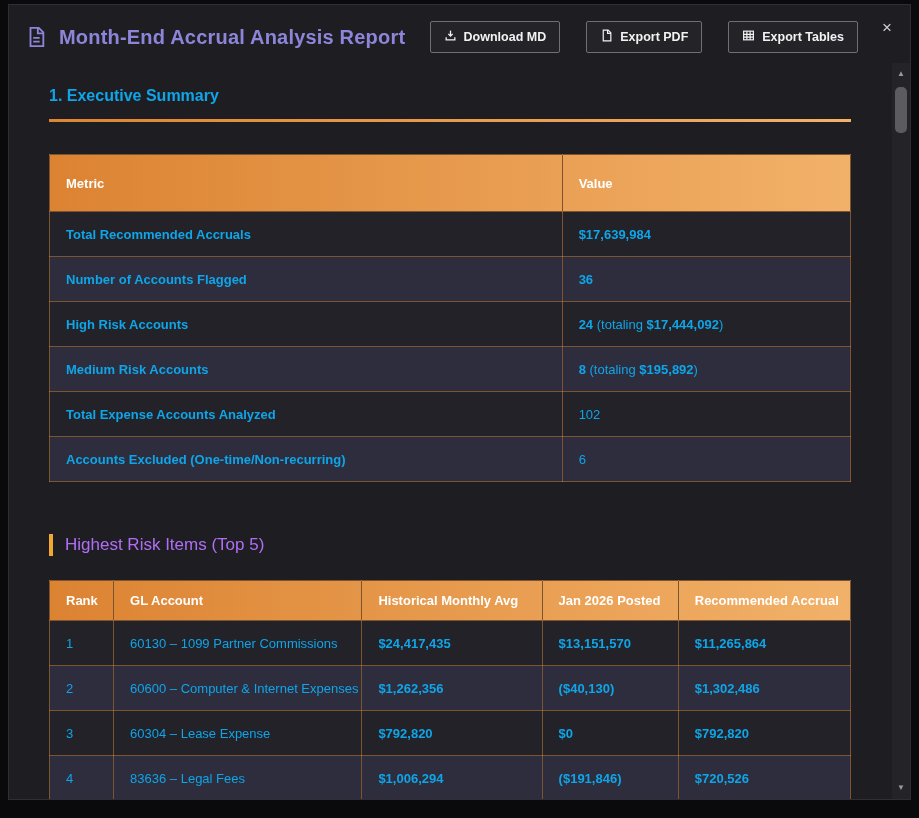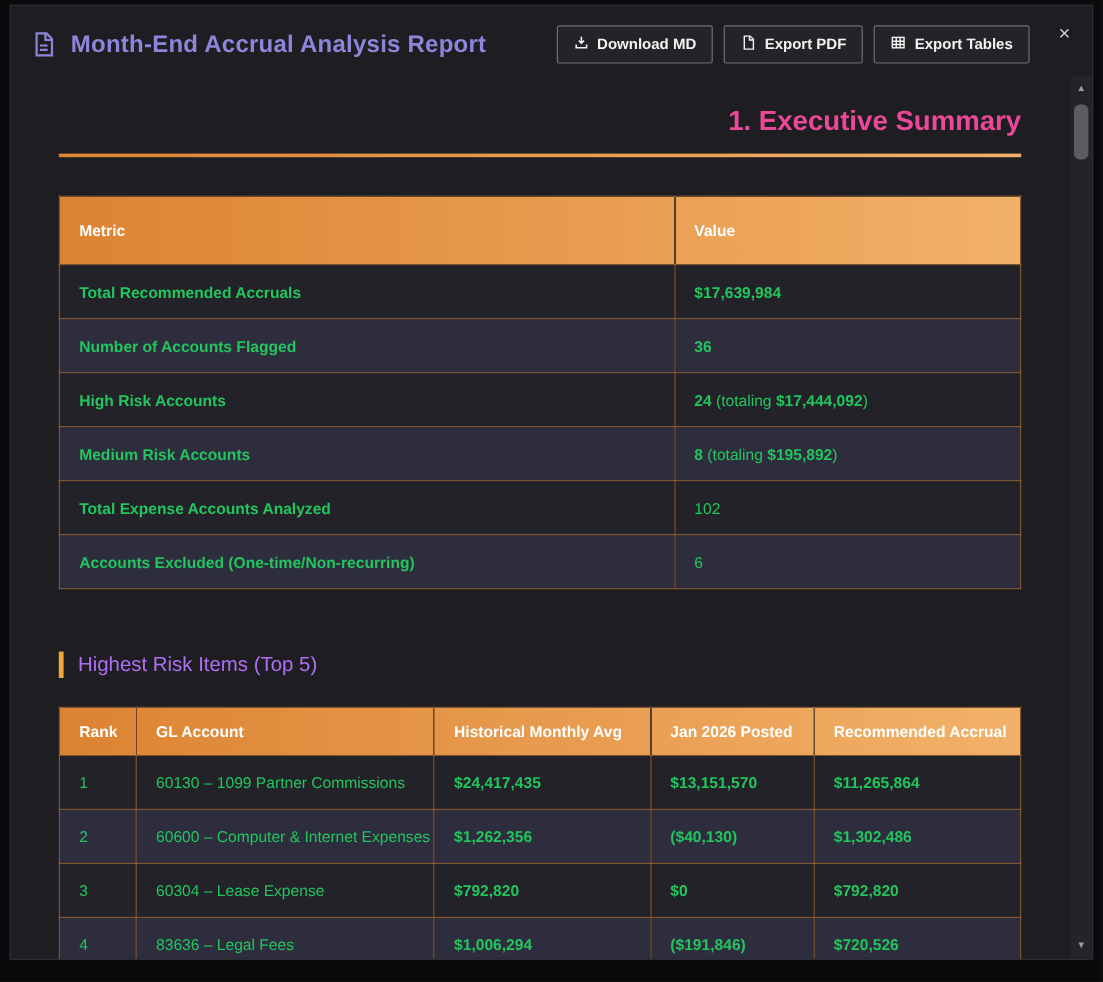--- a/index.html
+++ b/index.html
@@ -17,54 +17,54 @@
   
   .modal-header {
     display:flex; align-items:center;
     padding:14px 52px 8px 16px; height:58px;
   }
   .doc-title-icon { width:22px; height:22px; margin-right:12px; flex:0 0 auto; color:#8d85d9; }
   .report-title {
     margin:0; font-size:20px; font-weight:bold; color:#8d85d9; letter-spacing:.2px;
     white-space:nowrap;
   }
-  .toolbar { margin-left:auto; display:flex; gap:9px; }
+  .toolbar { margin-left:auto; display:flex; gap:26px; }
   .tb-btn {
     display:flex; align-items:center; gap:7px;
     background:#242428; border:1px solid #707074; color:#f2f2f2;
     font-family:"Liberation Sans", sans-serif;
     font-size:12.5px; font-weight:bold; padding:7px 13px; border-radius:2px; cursor:pointer;
     white-space:nowrap;
   }
   .tb-btn svg { width:13px; height:13px; }
   .close-btn {
     position:absolute; top:12px; right:14px;
     background:none; border:none; color:#cfcfcf; font-size:17px; line-height:1;
     cursor:pointer; font-family:"Liberation Sans", sans-serif; padding:2px 4px;
   }
   
   .content {
     padding:20px 59px 0 40px; height:738px; overflow:hidden; position:relative;
   }
   .section-heading {
-    margin:4px 0 14px 0; font-size:23px; font-weight:bold; color:#ec4899;text-align:right;
+    margin:4px 0 14px 0; font-size:16px; font-weight:bold; color:#0ea5e9;
   }
   .orange-rule {
     height:3px; border:none; margin:0 0 32px 0;
     background:linear-gradient(90deg,#dd8532,#f2b169);
   }
   .sub-heading-row { display:flex; align-items:center; margin:52px 0 24px 0; }
   .accent-bar { width:4px; height:22px; background:#f0a832; margin-right:12px; flex:0 0 auto; }
   .sub-heading { margin:0; font-size:17px; font-weight:normal; color:#b06ef5; }
   
   table { width:100%; border-collapse:collapse; table-layout:fixed; }
   th, td {
     border:1px solid rgba(219,138,62,.5);
     padding:12px 16px; text-align:left; vertical-align:middle;
-    font-size:13px; color:#22c55e; overflow:hidden; white-space:nowrap;
+    font-size:13px; color:#0ea5e9; overflow:hidden; white-space:nowrap;
   }
   thead tr { background:linear-gradient(90deg,#dc8332,#f2b169); }
   th { font-weight:bold; color:#ffffff; height:57px; }
   td { height:45px; }
   tbody tr:nth-child(odd)  { background:#222228; }
   tbody tr:nth-child(even) { background:#2d2d3d; }
   td span.b { font-weight:bold; }
   .summary-table th:nth-child(1), .summary-table td:nth-child(1) { width:64%; }
   .summary-table th:nth-child(2), .summary-table td:nth-child(2) { width:36%; }
   .risk-table th:nth-child(1), .risk-table td:nth-child(1) { width:8%;  }

